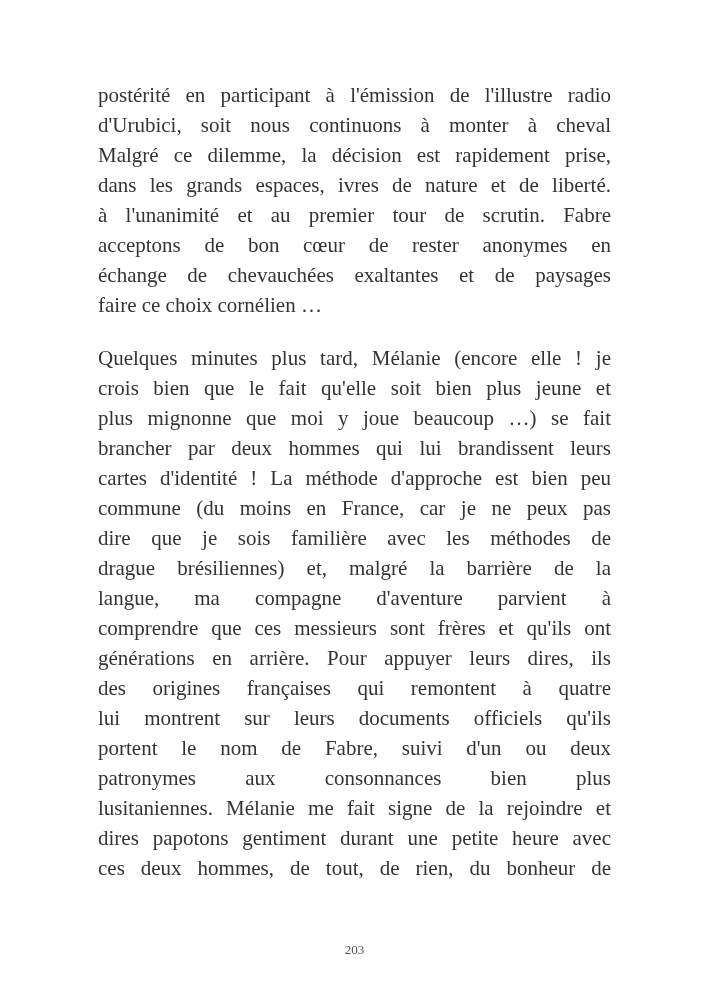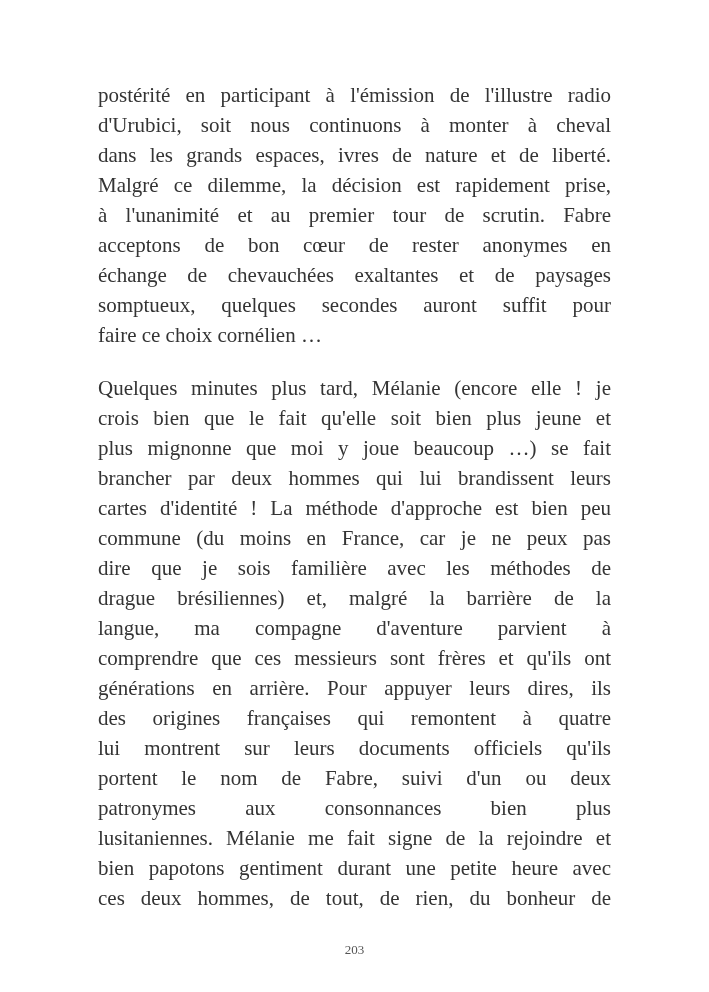--- a/index.html
+++ b/index.html
@@ -50,43 +50,42 @@
   }
 </style>
 </head>
 <body>
 
 <div class="page">
   <div class="text-block" id="text-block">
       <div class="paragraph">
         <div class="line">postérité en participant à l'émission de l'illustre radio</div>
         <div class="line">d'Urubici, soit nous continuons à monter à cheval</div>
+        <div class="line">Malgré ce dilemme, la décision est rapidement prise,</div>
         <div class="line">dans les grands espaces, ivres de nature et de liberté.</div>
-        <div class="line">Malgré ce dilemme, la décision est rapidement prise,</div>
         <div class="line">à l'unanimité et au premier tour de scrutin. Fabre</div>
         <div class="line">acceptons de bon cœur de rester anonymes en</div>
         <div class="line">échange de chevauchées exaltantes et de paysages</div>
-        <div class="line">somptueux, quelques secondes auront suffit pour</div>
         <div class="line last-left">faire ce choix cornélien  …</div>
       </div>
       <div class="paragraph">
         <div class="line">Quelques minutes plus tard, Mélanie (encore elle ! je</div>
         <div class="line">crois bien que le fait qu'elle soit bien plus jeune et</div>
         <div class="line">plus mignonne que moi y joue beaucoup …) se fait</div>
         <div class="line">brancher par deux hommes qui lui brandissent leurs</div>
         <div class="line">cartes d'identité ! La méthode d'approche est bien peu</div>
         <div class="line">commune (du moins en France, car je ne peux pas</div>
         <div class="line">dire que je sois familière avec les méthodes de</div>
         <div class="line">drague brésiliennes) et, malgré la barrière de la</div>
         <div class="line">langue, ma compagne d'aventure parvient à</div>
         <div class="line">comprendre que ces messieurs sont frères et qu'ils ont</div>
         <div class="line">générations en arrière. Pour appuyer leurs dires, ils</div>
         <div class="line">des origines françaises qui remontent à quatre</div>
         <div class="line">lui montrent sur leurs documents officiels qu'ils</div>
         <div class="line">portent le nom de Fabre, suivi d'un ou deux</div>
         <div class="line">patronymes aux consonnances bien plus</div>
         <div class="line">lusitaniennes. Mélanie me fait signe de la rejoindre et</div>
-        <div class="line">bien papotons gentiment durant une petite heure avec</div>
+        <div class="line">dires papotons gentiment durant une petite heure avec</div>
         <div class="line">ces deux hommes, de tout, de rien, du bonheur de</div>
       </div>
     </div>
   <div class="page-number">203</div>
 </div>
 
 </body></html>

